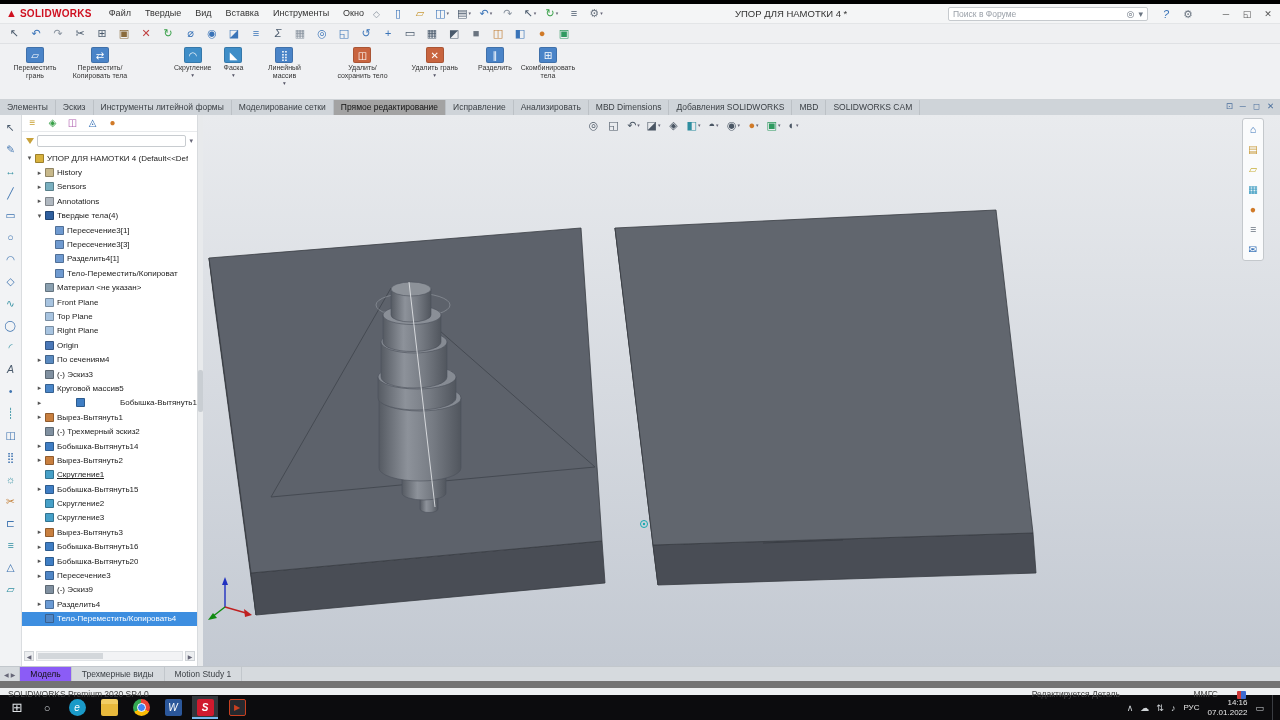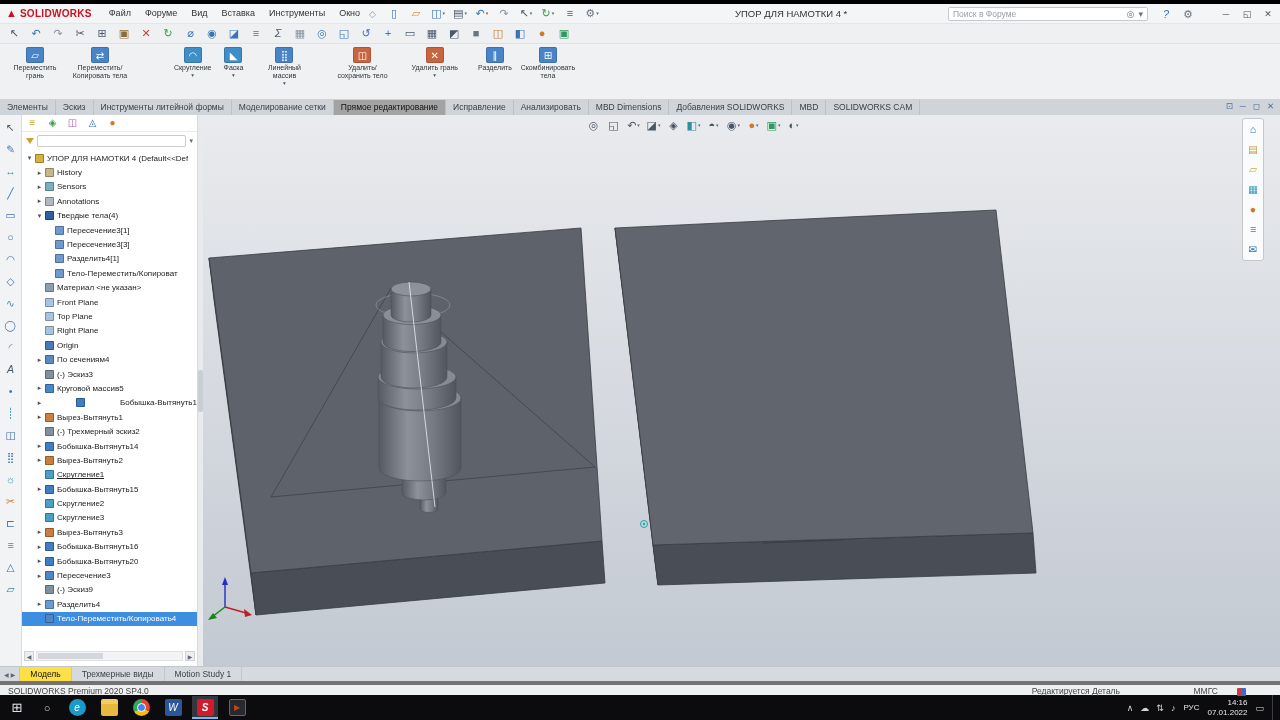--- a/index.html
+++ b/index.html
@@ -89,24 +89,24 @@
   .headsup .chip{width:15px;height:15px;font-size:11px;color:#4a5664}
   .taskpane{position:absolute;right:16px;top:3px;width:22px;background:#fafbfc;border:1px solid #c4c8cc;border-radius:3px;display:flex;flex-direction:column;align-items:center;padding:3px 0;gap:5px}
   .taskpane .chip{width:15px;height:15px;font-size:10.5px}
 
   
   .bottomtabs{height:15px;background:#d6dade;display:flex;align-items:stretch;border-top:1px solid #c2c7cc}
   .bt-nav{display:flex;align-items:center;gap:2px;padding:0 4px;border-right:1px solid #c2c7cc}
   .btn-sm{font-size:6px;color:#667}
   .bt-tabs{display:flex}
   .btab{font-size:8.5px;line-height:14px;padding:0 10px;color:#3a3f44;border-right:1px solid #c2c7cc;white-space:nowrap}
-  .btab.active{background:#fde047;color:#111}
+  .btab.active{background:#8b5cf6;color:#111}
 
   
-  .statusbar{height:14px;background:#eef0f1;border-top:4px solid #737373;position:relative;font-size:8.5px;color:#444;line-height:13px}
+  .statusbar{height:14px;background:#eef0f1;border-top:7px solid #737373;position:relative;font-size:8.5px;color:#444;line-height:13px}
   .sb-left{position:absolute;left:8px}
   .sb-state{position:absolute;right:160px}
   .sb-units{position:absolute;right:62px}
   .sb-chip{position:absolute;right:34px;top:3px;width:9px;height:8px;background:linear-gradient(90deg,#d03a3a 50%,#3a6ad0 50%);border-radius:1px}
 
   
   .taskbar{height:25px;background:var(--taskbar,#0c0c0e);display:flex;align-items:center;color:#e8e8e8}
   .tb-start{width:34px;text-align:center;font-size:13px;color:#dfe3e6}
   .tb-search{width:26px;text-align:center;font-size:11px;color:#cfd3d6}
   .tb-apps{display:flex;align-items:center;gap:6px;margin-left:4px}
@@ -134,21 +134,21 @@
 <div id="app">
   <div class="black-strip"></div>
 
   <header class="menubar">
     <div class="brand">
       <span class="logo-mark">▲</span>
       <span class="brand-text">SOLIDWORKS</span>
     </div>
     <nav class="menus">
       <span class="menu-item">Файл</span>
-        <span class="menu-item">Форуме</span>
+        <span class="menu-item">Твердые</span>
         <span class="menu-item">Вид</span>
         <span class="menu-item">Вставка</span>
         <span class="menu-item">Инструменты</span>
         <span class="menu-item">Окно</span>
     </nav>
     <span class="pin-glyph">◇</span>
     <div class="quick-icons">
       <span class="chip">
           <i style="color: rgb(58, 116, 184);">▯</i>
         </span>

